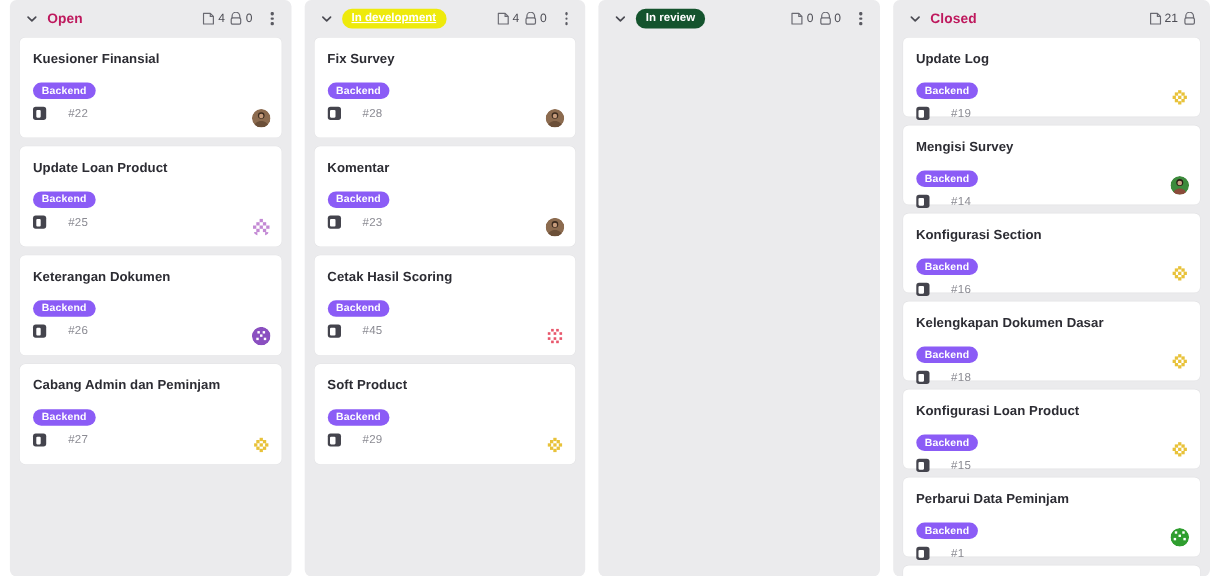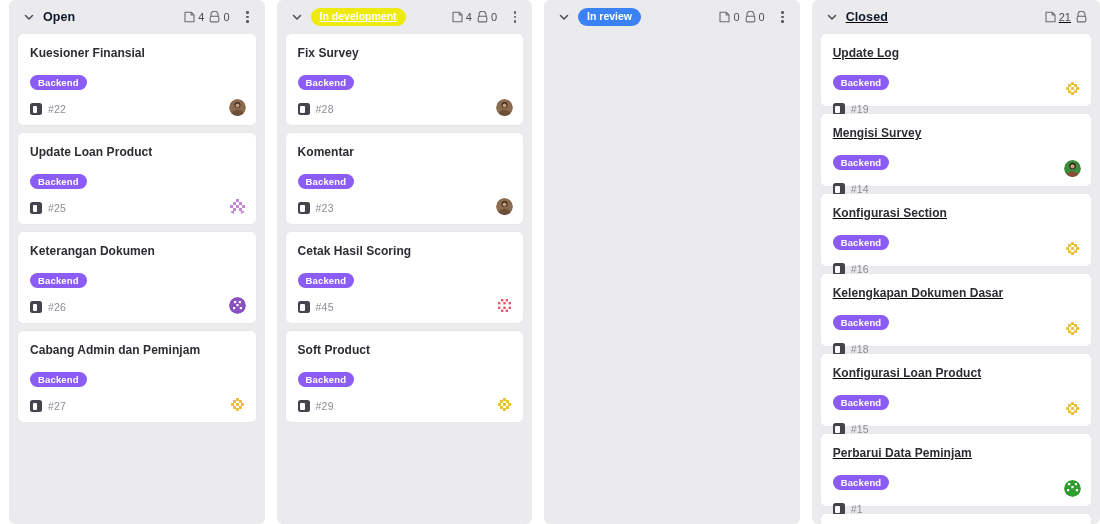--- a/index.html
+++ b/index.html
@@ -25,55 +25,55 @@
     background: #ebebed;
     border-radius: 6px;
     display: flex;
     flex-direction: column;
     overflow: hidden;
     position: relative;
   }
   .col-open      { width: 265px; margin-left: 9px; }
   .col-dev       { width: 265px; }
   .col-review    { width: 265px; }
-  .col-closed    { width: 299px; text-decoration: underline; }
+  .col-closed    { width: 299px; }
 
   
   .col-head {
     height: 34px;
     flex: 0 0 34px;
     display: flex;
     align-items: center;
     padding: 0 10px 0 14px;
     gap: 8px;
   }
   .chevron {
     width: 12px; height: 12px;
     flex: 0 0 auto;
     display: block;
     color: #4a4a52;
   }
   .col-title {
     font-size: 12.5px;
     font-weight: bold;
-    color: #0f172a;
+    color: #be185d;
     letter-spacing: .1px;
     white-space: nowrap;
   }
   .col-title-badge {
     font-size: 10.5px;
     font-weight: bold;
     color: #ffffff;
     border-radius: 10px;
     padding: 3px 9px 4px;
     white-space: nowrap;
     line-height: 1;
   }
   .badge-dev    { background: #eeea0c; text-decoration: underline; }
-  .badge-review { background: #3b82f6; }
+  .badge-review { background: #14532d; }
 
   .head-spacer { flex: 1 1 auto; }
 
   .head-stats {
     display: flex;
     align-items: center;
     gap: 5px;
     color: #6a6a72;
     font-size: 11px;
   }
@@ -134,22 +134,22 @@
     font-size: 9.5px;
     font-weight: bold;
     border-radius: 9px;
     padding: 2.5px 8px 3px;
     line-height: 1;
     letter-spacing: .15px;
     margin-bottom: 7px;
   }
   .card-foot {
     display: flex;
-    align-items: flex-end;
-    gap: 6px;
+    align-items: flex-start;
+    gap: 20px;
     min-height: 18px;
   }
   .id-icon {
     width: 12px; height: 12px;
     border-radius: 2.5px;
     background: #44444d;
     flex: 0 0 auto;
     position: relative;
   }
   .id-icon::after {

